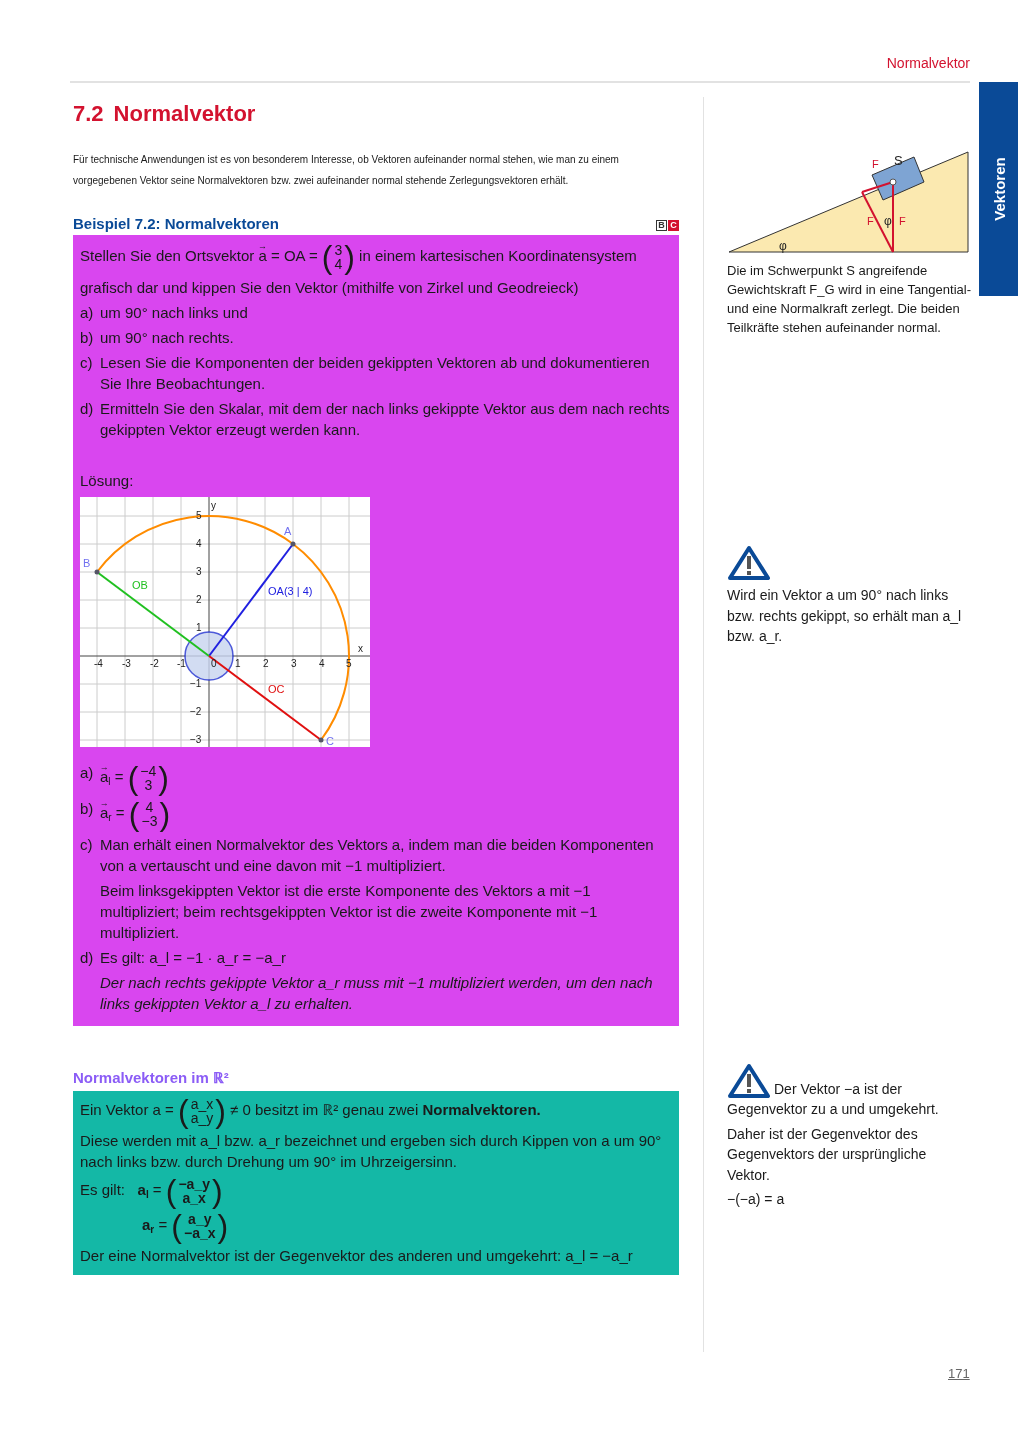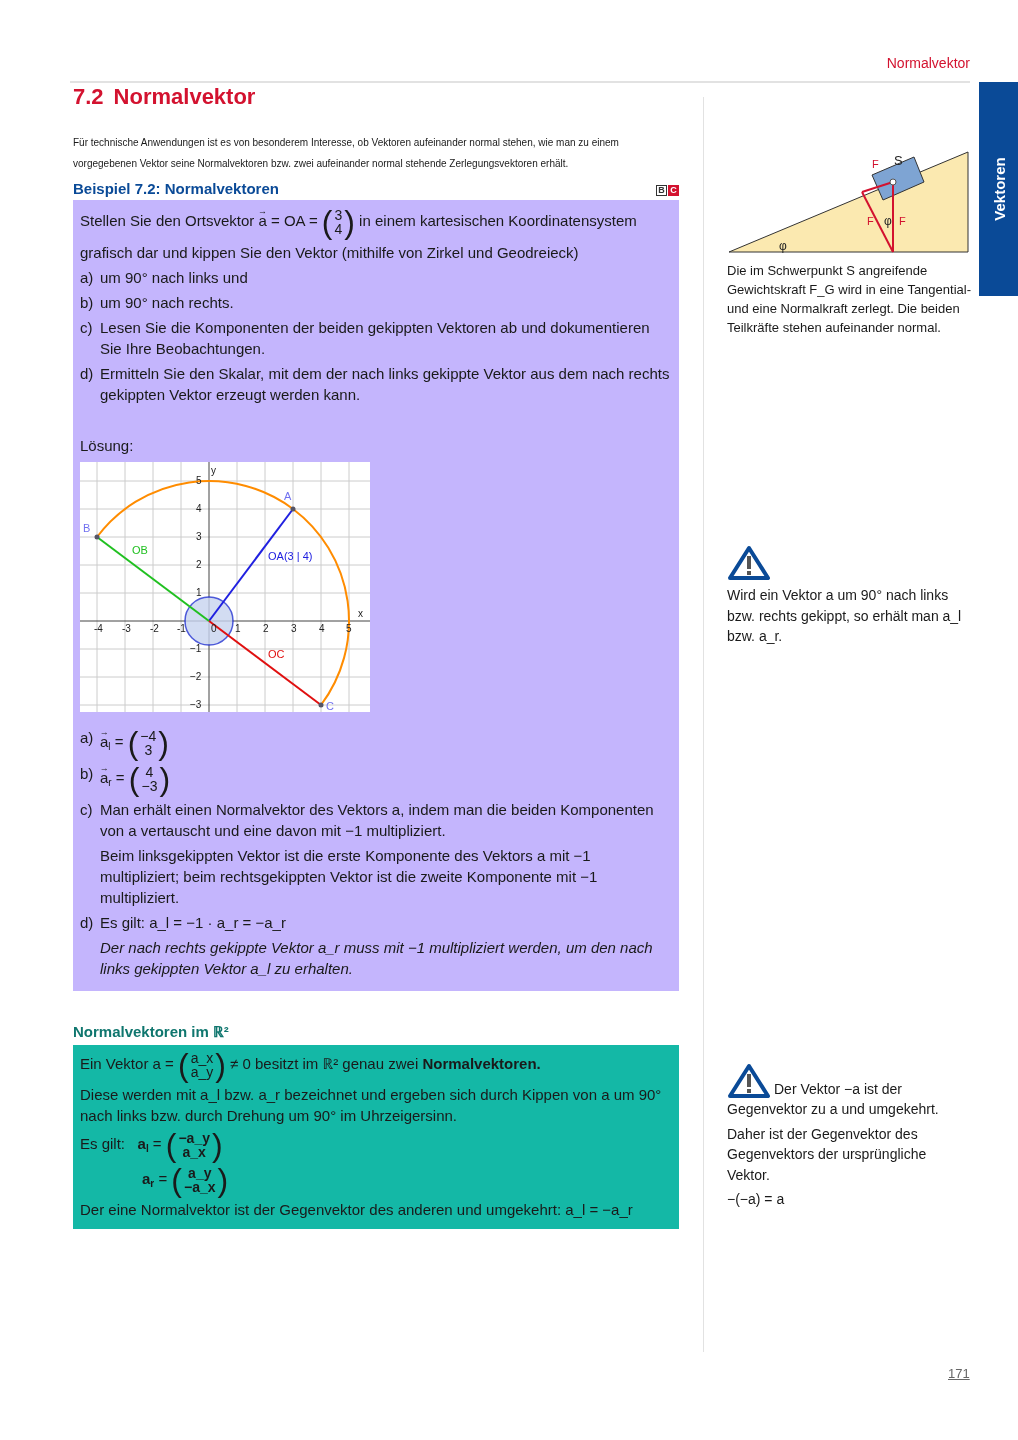--- a/index.html
+++ b/index.html
@@ -4,42 +4,42 @@
 <style>
   html, body { margin:0; padding:0; }
   body { width:1018px; height:1440px; background:#fff; position:relative; overflow:hidden;
          font-family:"Liberation Sans", sans-serif; color:#1a1a1a; }
   .running-head { position:absolute; top:55px; right:48px; color:#d3122f; font-size:14px; }
   .head-rule { position:absolute; top:81px; left:70px; width:900px; height:2px; background:#e2e2e2; }
   .side-tab { position:absolute; top:82px; left:979px; width:39px; height:214px; background:#0a4a97; }
   .side-tab span { position:absolute; left:50%; top:50%; transform:translate(-50%,-50%) rotate(-90deg);
                    color:#fff; font-weight:bold; font-size:15px; white-space:nowrap; }
   .col-rule { position:absolute; top:97px; left:703px; width:1px; height:1255px; background:#e2e2e2; }
-  .main { position:absolute; left:73px; top:84px; width:606px; }
+  .main { position:absolute; left:73px; top:101px; width:606px; }
   h1 { margin:0; color:#d3122f; font-size:22px; font-weight:bold; }
   h1 .num { margin-right:10px; }
   .intro { margin-top:22px; font-size:10px; line-height:21px; }
-  .ex-title { margin-top:6px; color:#0a4a97; font-weight:bold; font-size:15px; position:relative; height:20px; }
+  .ex-title { margin-top:24px; color:#0a4a97; font-weight:bold; font-size:15px; position:relative; height:20px; }
   .bc { position:absolute; right:0; top:5px; display:flex; gap:1px; }
   .bc span { display:inline-block; width:11px; height:11px; font-size:9px; font-weight:bold; text-align:center; line-height:11px; }
   .bc .b { border:1px solid #333; width:9px; height:9px; line-height:9px; color:#333; background:#fff; }
   .bc .c { background:#d3122f; color:#fff; }
-  .ex-box { background:#c4b5fd; padding:6px 7px 8px 7px; font-size:15px; line-height:21px; }
+  .ex-box { background:#d946ef; padding:6px 7px 8px 7px; font-size:15px; line-height:21px; }
   .ex-box p { margin:0 0 4px 0; }
   .item { display:flex; margin-bottom:4px; }
   .item .lbl { width:20px; flex:none; }
   .vec { position:relative; display:inline-block; }
   .vec::before { content:"→"; position:absolute; top:-9px; left:50%; transform:translateX(-50%); font-size:9px; }
   .matrix { display:inline-flex; align-items:center; vertical-align:middle; }
   .matrix .par { font-size:32px; font-weight:200; line-height:32px; }
   .matrix .cells { display:flex; flex-direction:column; align-items:center; font-size:14px; line-height:14px; padding:0 2px; }
   .loesung { margin-top:30px; }
   .graph { background:#fff; width:290px; height:250px; margin-top:6px; }
   .sub { font-size:10px; vertical-align:-3px; }
-  .rule-title { margin-top:30px; color:#0f766e; font-weight:bold; font-size:15px; }
+  .rule-title { margin-top:41px; color:#8b5cf6; font-weight:bold; font-size:15px; }
   .rule-box { background:#14b8a6; padding:4px 7px 6px 7px; font-size:15px; line-height:21px; margin-top:4px; }
   .rule-box p { margin:0 0 3px 0; }
   .aside { position:absolute; left:727px; width:245px; font-size:14px; line-height:20.5px; }
   .caption { font-size:13px; line-height:19px; }
   .warn { display:inline-block; vertical-align:bottom; margin-right:3px; }
   .aside p { margin:0 0 4px 0; }
   .page-num { position:absolute; top:1366px; left:948px; font-size:13px; color:#666;text-decoration:underline; }
 </style>
 </head>
 <body>

